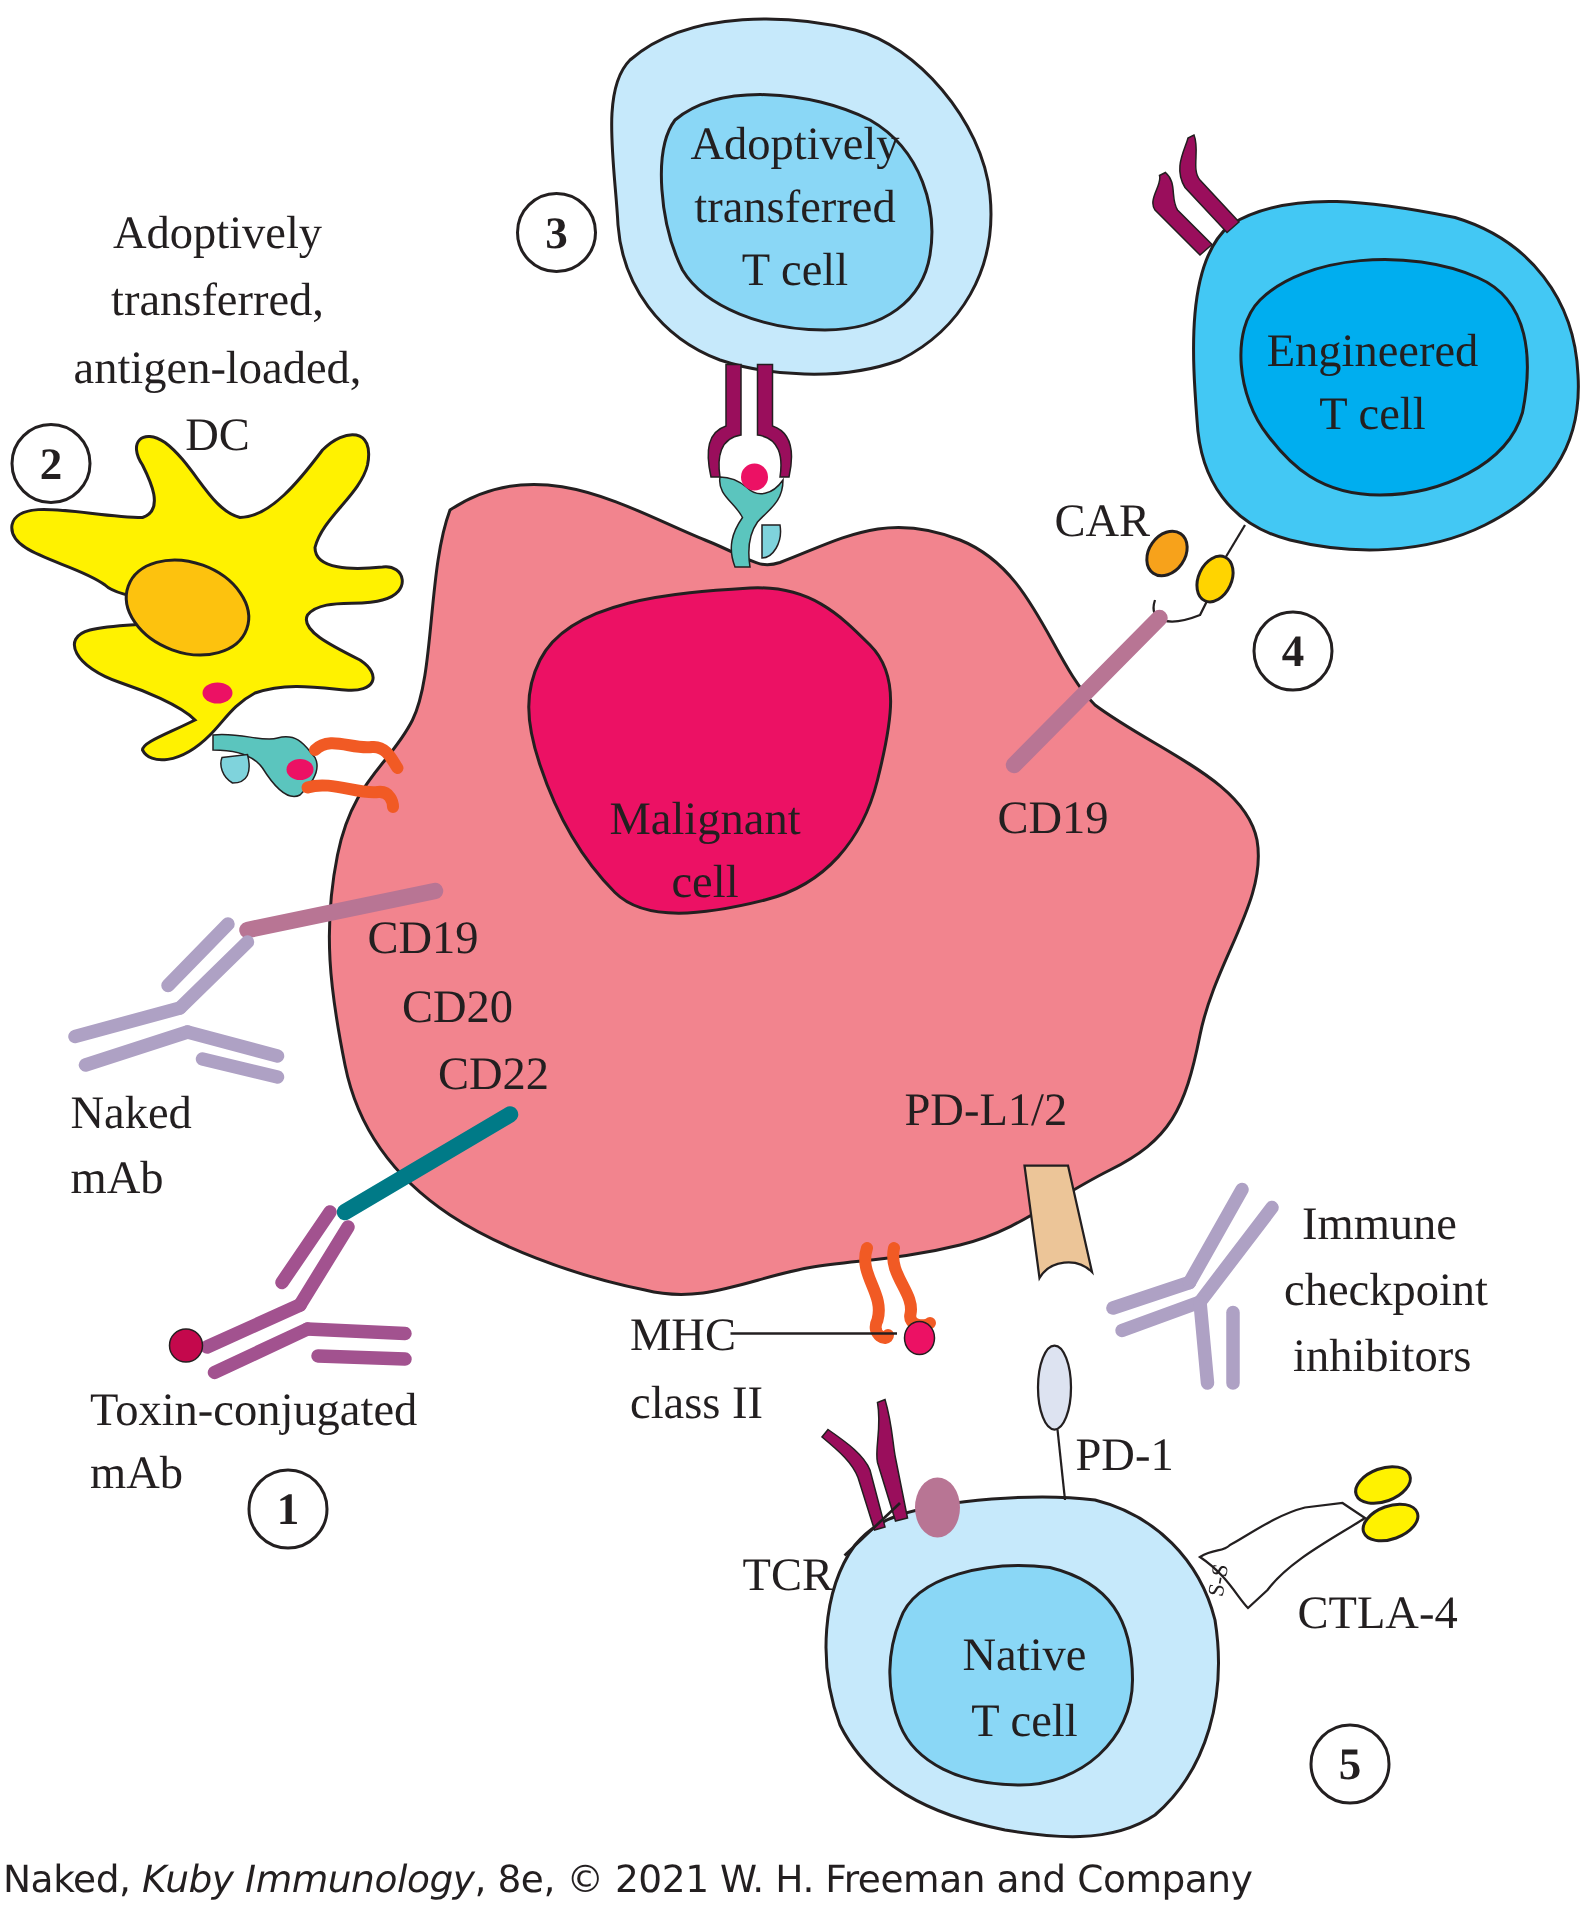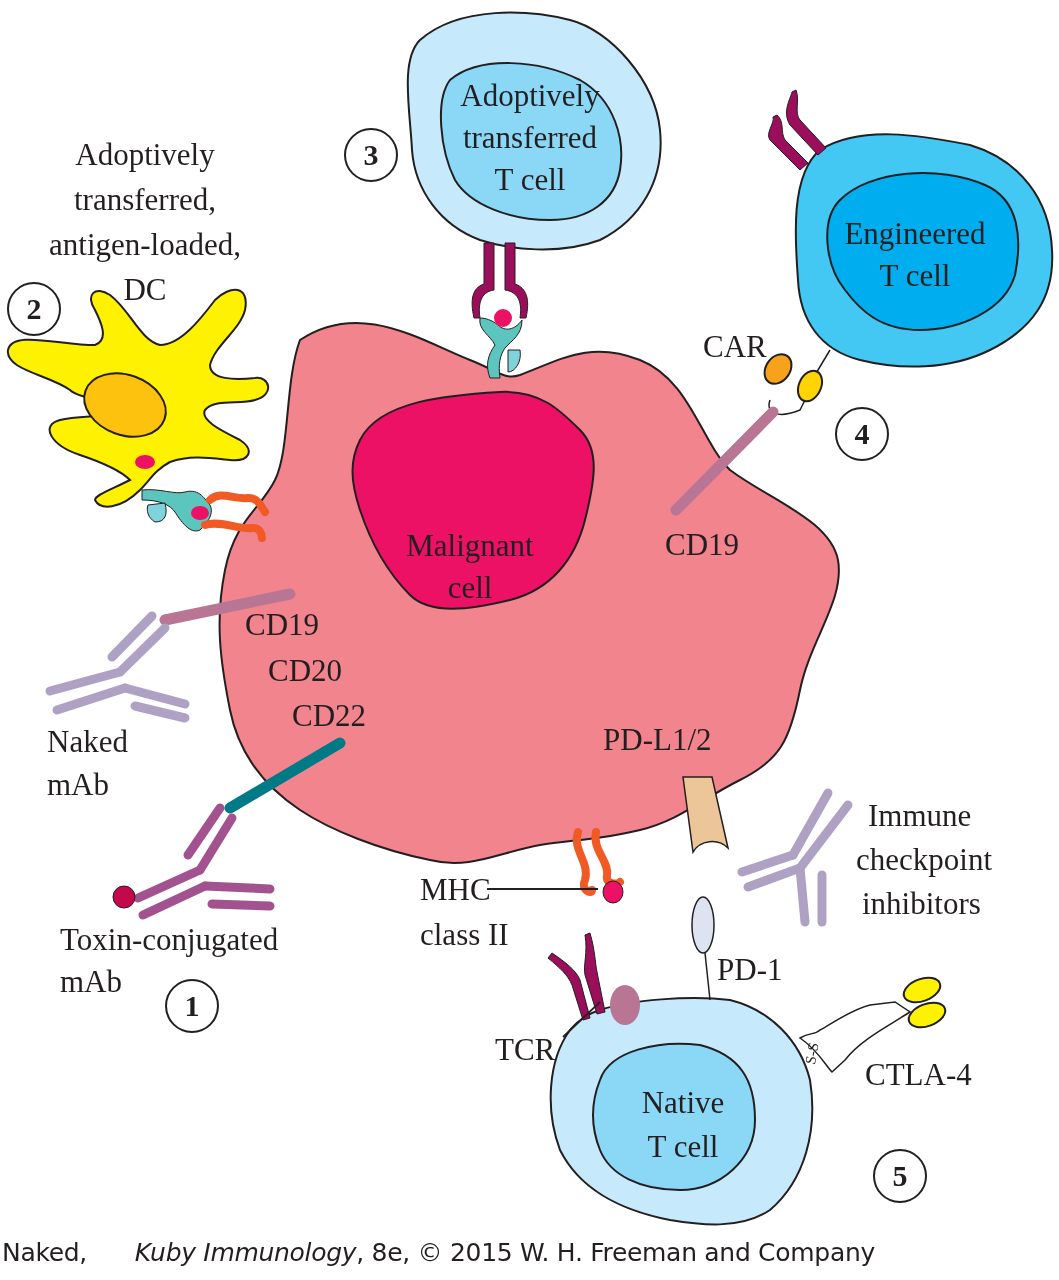--- a/index.html
+++ b/index.html
@@ -2,21 +2,21 @@
 <html><head>
 <meta charset="utf-8">
 <style>
   html, body { margin: 0; padding: 0; background: #ffffff; }
   body { width: 1059px; height: 1280px; position: relative; overflow: hidden; }
   #diagram { position: absolute; left: 0; top: 0; width: 1059px; height: 1280px; }
   .lbl { font-family: "Liberation Serif", "DejaVu Serif", serif; font-size: 31px; fill: #231f20; }
   .lbl-sm { font-family: "Liberation Serif", "DejaVu Serif", serif; font-size: 15px; fill: #231f20; }
   .num { font-family: "Liberation Serif", "DejaVu Serif", serif; font-size: 30px; font-weight: bold; fill: #231f20; }
   .credit { position: absolute; left: 2px; top: 1238px; font-family: "DejaVu Sans", sans-serif; font-size: 25px; color: #231f20; white-space: nowrap; letter-spacing: -0.3px; }
-  .credit i { font-style: italic; margin-left: 40px; }
+  .credit i { font-style: italic; }
   .ol { stroke: #231f20; stroke-width: 2; }
 </style>
 </head>
 <body>
 
 <svg id="diagram" viewBox="0 0 1059 1280" xmlns="http://www.w3.org/2000/svg">
 
   <g>
     <path class="ol" fill="#f2848e" d="M300,340 C360,300 420,340 470,360 C500,372 505,380 520,375 C560,360 590,340 640,360 C690,380 700,440 730,470 C770,500 830,520 838,560 C845,600 810,640 800,690 C790,740 780,760 740,780 C700,800 680,820 640,830 C600,840 570,840 540,845 C500,852 470,870 430,860 C380,850 330,830 300,810 C270,790 240,760 230,710 C220,660 215,620 225,570 C235,520 260,510 275,480 C290,450 285,380 300,340 Z"></path>
     <path class="ol" fill="#ec1164" d="M360,440 C380,400 450,395 500,392 C540,390 560,410 580,430 C600,450 595,480 585,520 C575,560 550,590 510,600 C470,610 430,615 410,595 C385,570 370,540 360,510 C350,480 350,460 360,440 Z"></path>
@@ -173,14 +173,14 @@
     <text class="num" x="862" y="444" text-anchor="middle">4</text>
   </g>
   <g>
     <circle cx="900" cy="1176" r="26" fill="#ffffff" stroke="#231f20" stroke-width="2"></circle>
     <text class="num" x="900" y="1186" text-anchor="middle">5</text>
   </g>
 </svg>
 
 <div class="credit">
   <span>Naked,</span>
-  <i>Kuby Immunology</i><span>, 8e, © 2015 W. H. Freeman and Company</span>
+  <i>Kuby Immunology</i><span>, 8e, © 2021 W. H. Freeman and Company</span>
 </div>
 
 </body></html>

